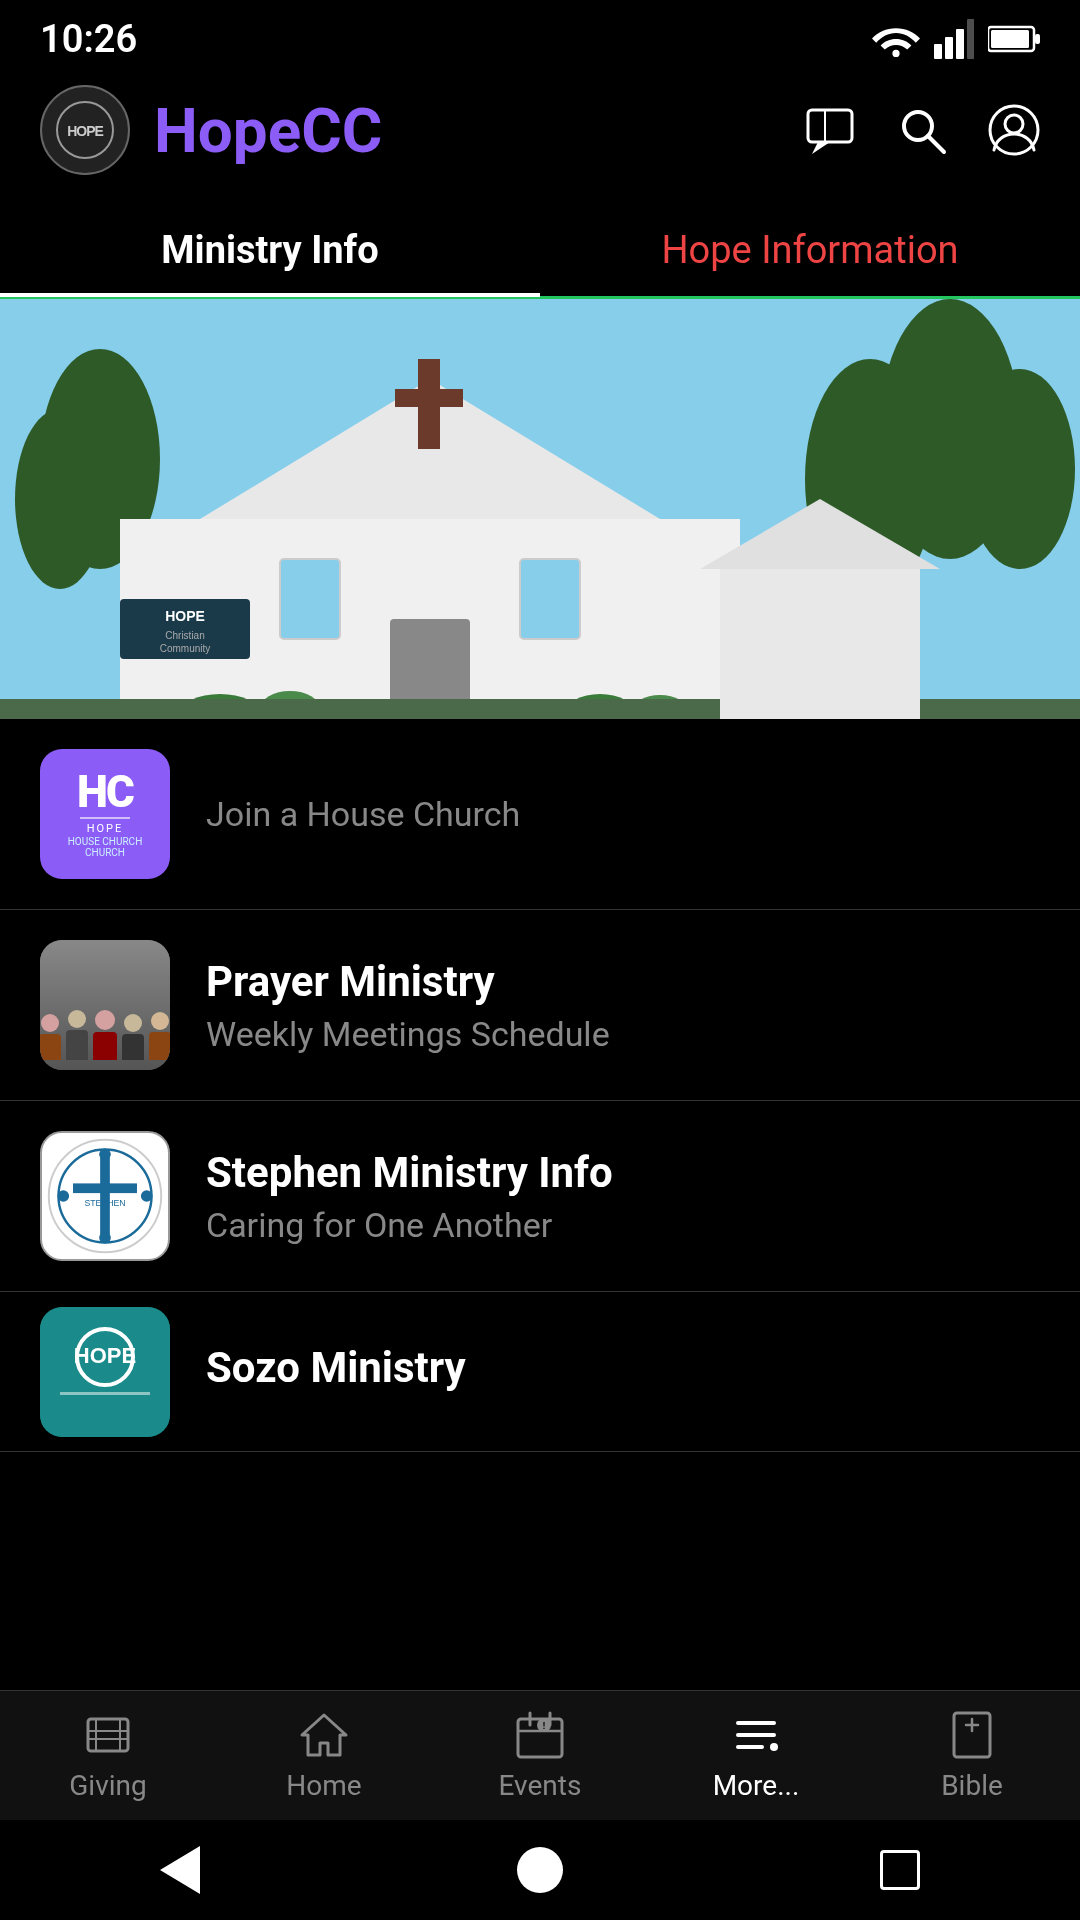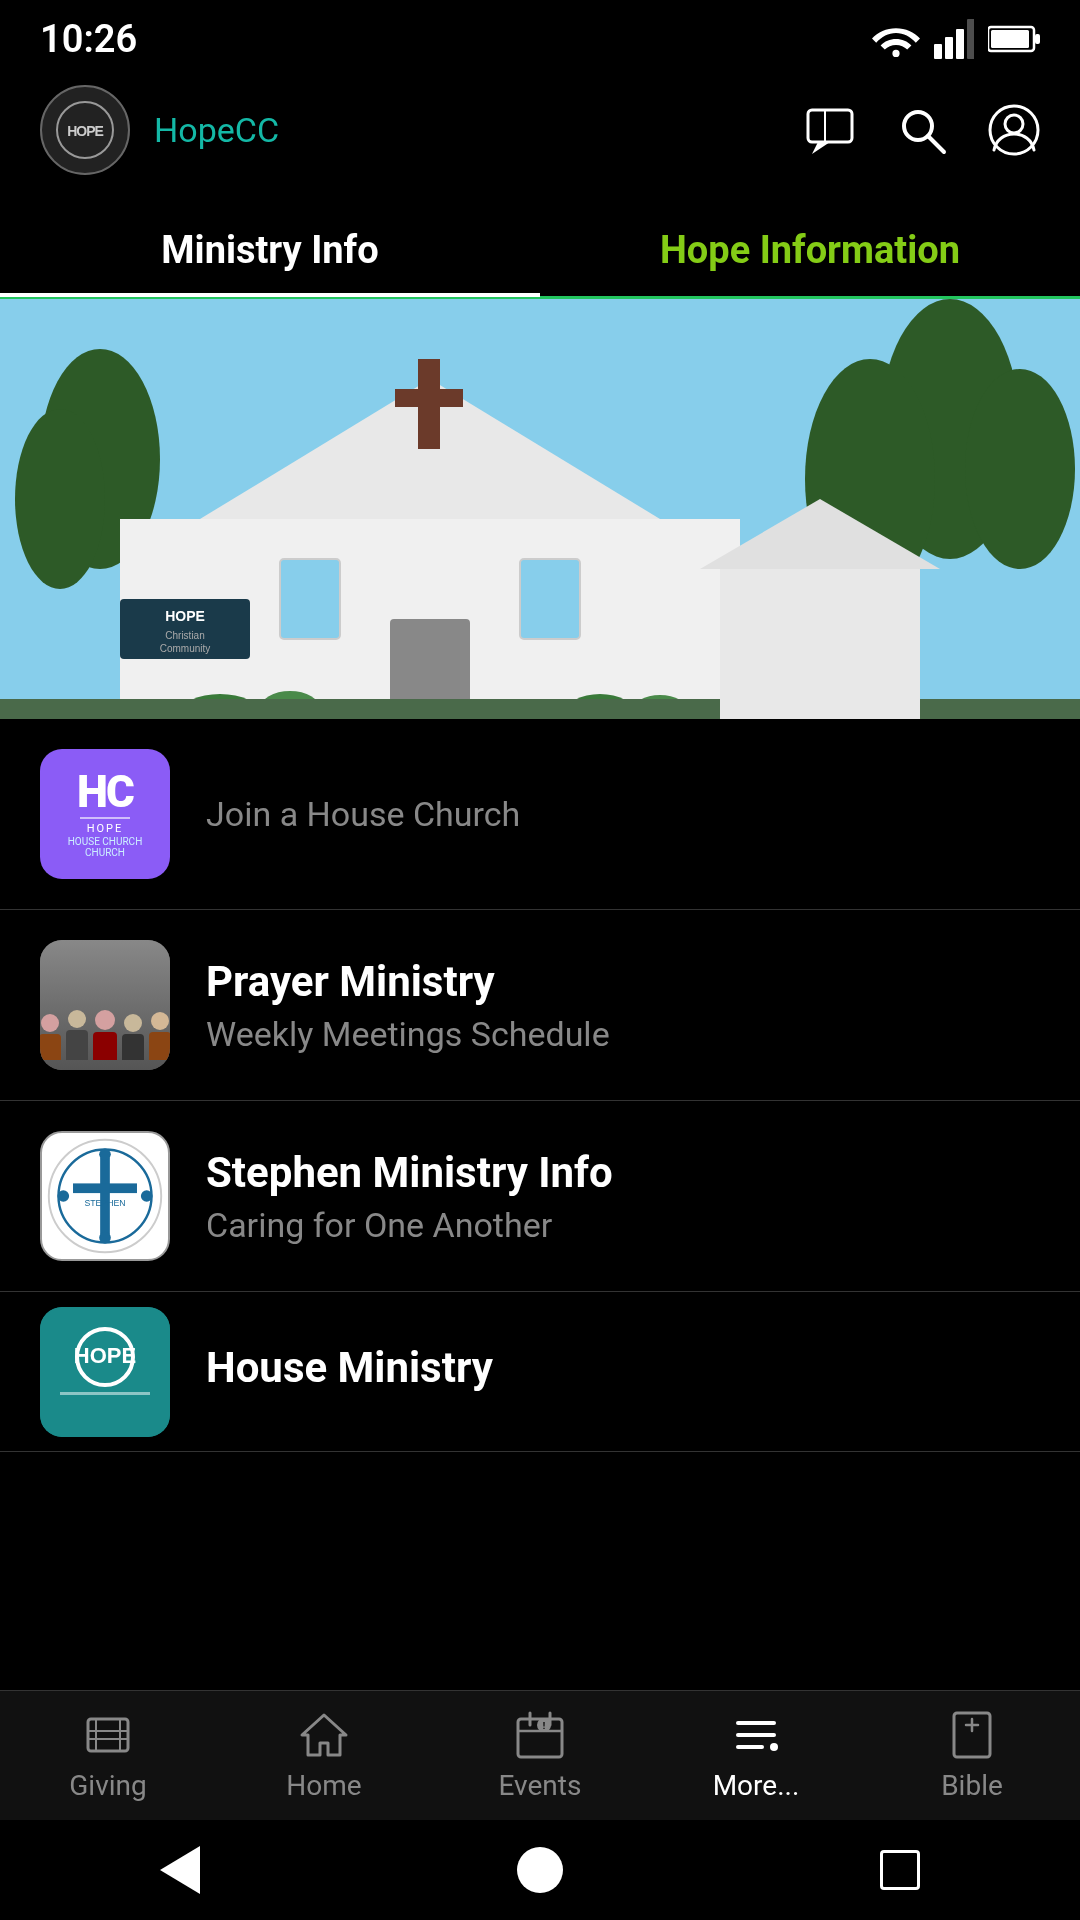--- a/index.html
+++ b/index.html
@@ -58,23 +58,23 @@
       background: #222;
       display: flex;
       align-items: center;
       justify-content: center;
       font-size: 20px;
       font-weight: bold;
       color: #aaa;
       letter-spacing: -1px;
     }
     .header-title {
-      font-size: 34px;
-      font-weight: 400;
-      color: #14b8a6;
+      font-size: 62px;
+      font-weight: 700;
+      color: #8b5cf6;
     }
     .header-actions {
       display: flex;
       align-items: center;
       gap: 40px;
     }
     .header-actions svg {
       fill: #fff;
       width: 52px;
       height: 52px;
@@ -84,22 +84,22 @@
     .tabs {
       display: flex;
       border-bottom: 3px solid #22c55e;
       margin-top: 10px;
     }
     .tab {
       flex: 1;
       text-align: center;
       padding: 28px 20px 24px;
       font-size: 38px;
-      font-weight: 700;
-      color: #84cc16;
+      font-weight: 400;
+      color: #ef4444;
       cursor: pointer;
       position: relative;
     }
     .tab.active {
       color: #fff;
       font-weight: 700;
     }
     .tab.active::after {
       content: '';
       position: absolute;
@@ -464,21 +464,21 @@
   <div class="list-item" style="overflow:hidden;max-height:160px;">
     <div class="item-icon sozo-icon" style="border-radius:22px;">
       <svg viewBox="0 0 130 130" width="130" height="130">
         <rect width="130" height="130" rx="22" fill="#1a8a8a"></rect>
         <circle cx="65" cy="50" r="28" fill="none" stroke="white" stroke-width="4"></circle>
         <text x="65" y="56" text-anchor="middle" fill="white" font-size="22" font-family="sans-serif" font-weight="bold">HOPE</text>
         <rect x="20" y="85" width="90" height="3" fill="white" opacity="0.5"></rect>
       </svg>
     </div>
     <div class="item-text">
-      <div class="item-title">House Ministry</div>
+      <div class="item-title">Sozo Ministry</div>
     </div>
   </div>
 
 </div>
 
 <div class="bottom-nav">
 
   <div class="nav-item">
     <svg viewBox="0 0 52 52">
       <rect x="6" y="10" width="40" height="32" rx="3" fill="none" stroke="currentColor" stroke-width="3"></rect>

